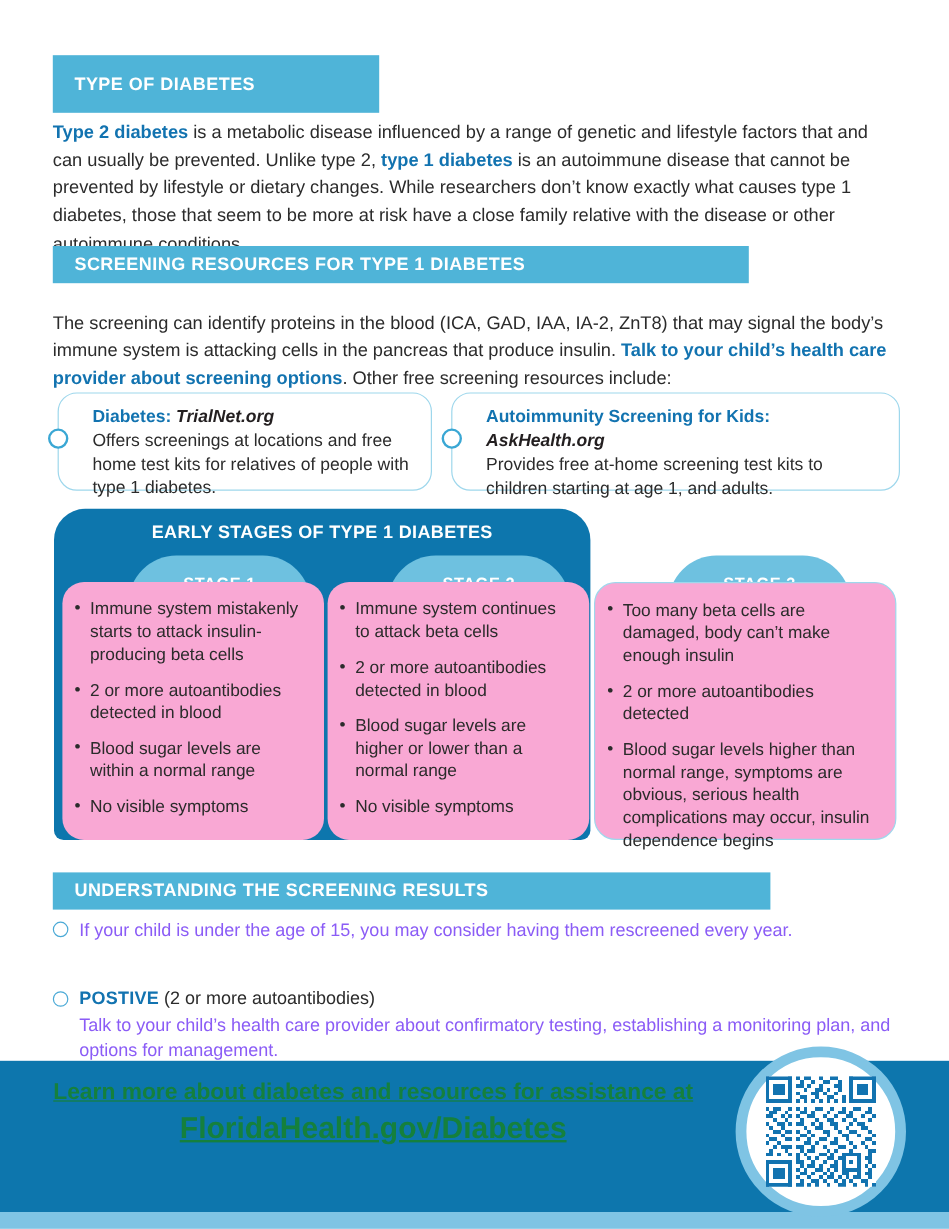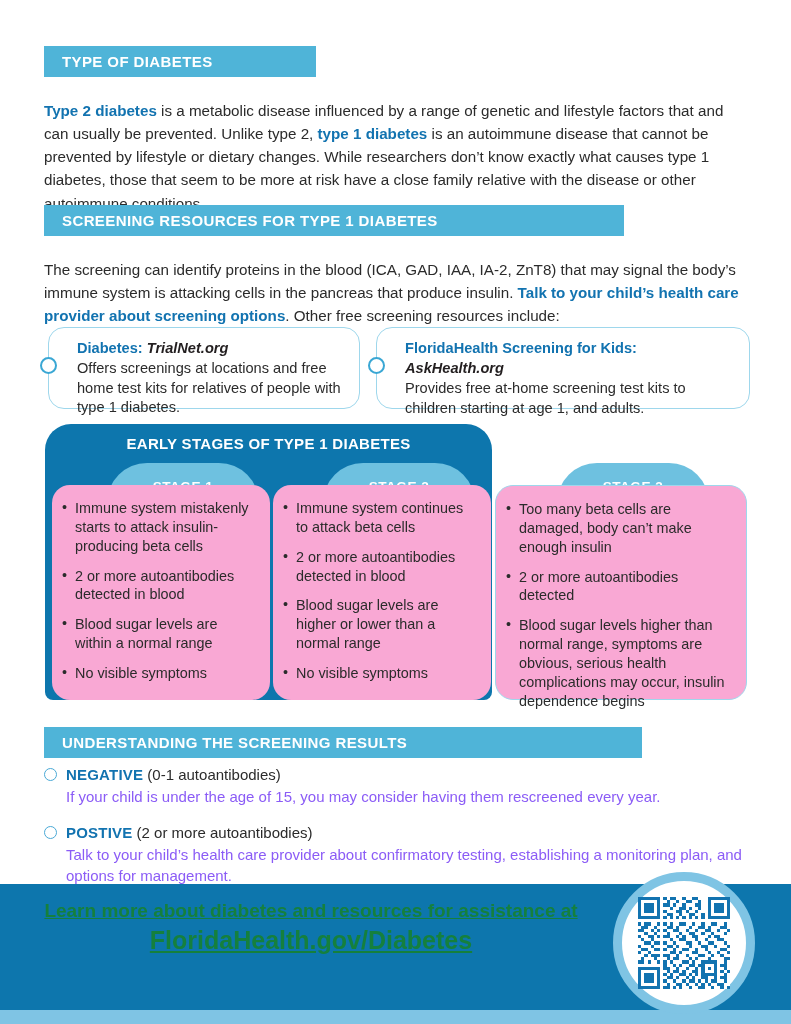--- a/index.html
+++ b/index.html
@@ -33,21 +33,21 @@
   }
   .bar .bar-label {
     color: #ffffff;
     font-weight: bold;
     font-size: 15px;
     letter-spacing: 0.4px;
     padding-left: 18px;
     white-space: nowrap;
   }
 
-  #bar-type   { left: 44px; top: 46px;  width: 272px; height: 31px; }
+  #bar-type   { left: 44px; top: 46px;  width: 272px; height: 48px; }
   #bar-screen { left: 44px; top: 205px; width: 580px; height: 31px; }
   #bar-results{ left: 44px; top: 727px; width: 598px; height: 31px; }
 
   
   .para {
     position: absolute;
     font-size: 15.2px;
     line-height: 1.52;
     color: #2b2b2b;
   }
@@ -300,21 +300,21 @@
     <span class="ring"></span>
     <div class="res-title">
       <span>Diabetes</span><span>: </span><span class="url">TrialNet.org</span>
     </div>
     <div class="res-body">Offers screenings at locations and free home test kits for relatives of people with type 1 diabetes.</div>
   </div>
 
   <div class="resbox" id="resbox-askhealth">
     <span class="ring"></span>
     <div class="res-title">
-      <span>FloridaHealth Screening for Kids</span><span>: </span><span class="url">AskHealth.org</span>
+      <span>Autoimmunity Screening for Kids</span><span>: </span><span class="url">AskHealth.org</span>
     </div>
     <div class="res-body">Provides free at-home screening test kits to children starting at age 1, and adults.</div>
   </div>
 
   <div id="stages-block">
 
     <div id="stages-panel"></div>
     <div id="stages-title">EARLY STAGES OF TYPE 1 DIABETES</div>
 
     <div class="stage-tab" id="stage-tab-1">
@@ -353,23 +353,20 @@
       </ul>
     </div>
   </div>
 
   <div class="bar" id="bar-results">
     <span class="bar-label">UNDERSTANDING THE SCREENING RESULTS</span>
   </div>
 
   <div class="result-item" id="result-negative">
     <span class="ring"></span>
-    <div class="result-head">
-      <span class="verdict">NEGATIVE</span><span> (0-1 autoantibodies)</span>
-    </div>
     <div class="result-desc">If your child is under the age of 15, you may consider having them rescreened every year.</div>
   </div>
 
   <div class="result-item" id="result-positive">
     <span class="ring"></span>
     <div class="result-head">
       <span class="verdict">POSTIVE</span><span> (2 or more autoantibodies)</span>
     </div>
     <div class="result-desc">Talk to your child’s health care provider about confirmatory testing, establishing a monitoring plan, and options for management.</div>
   </div>

